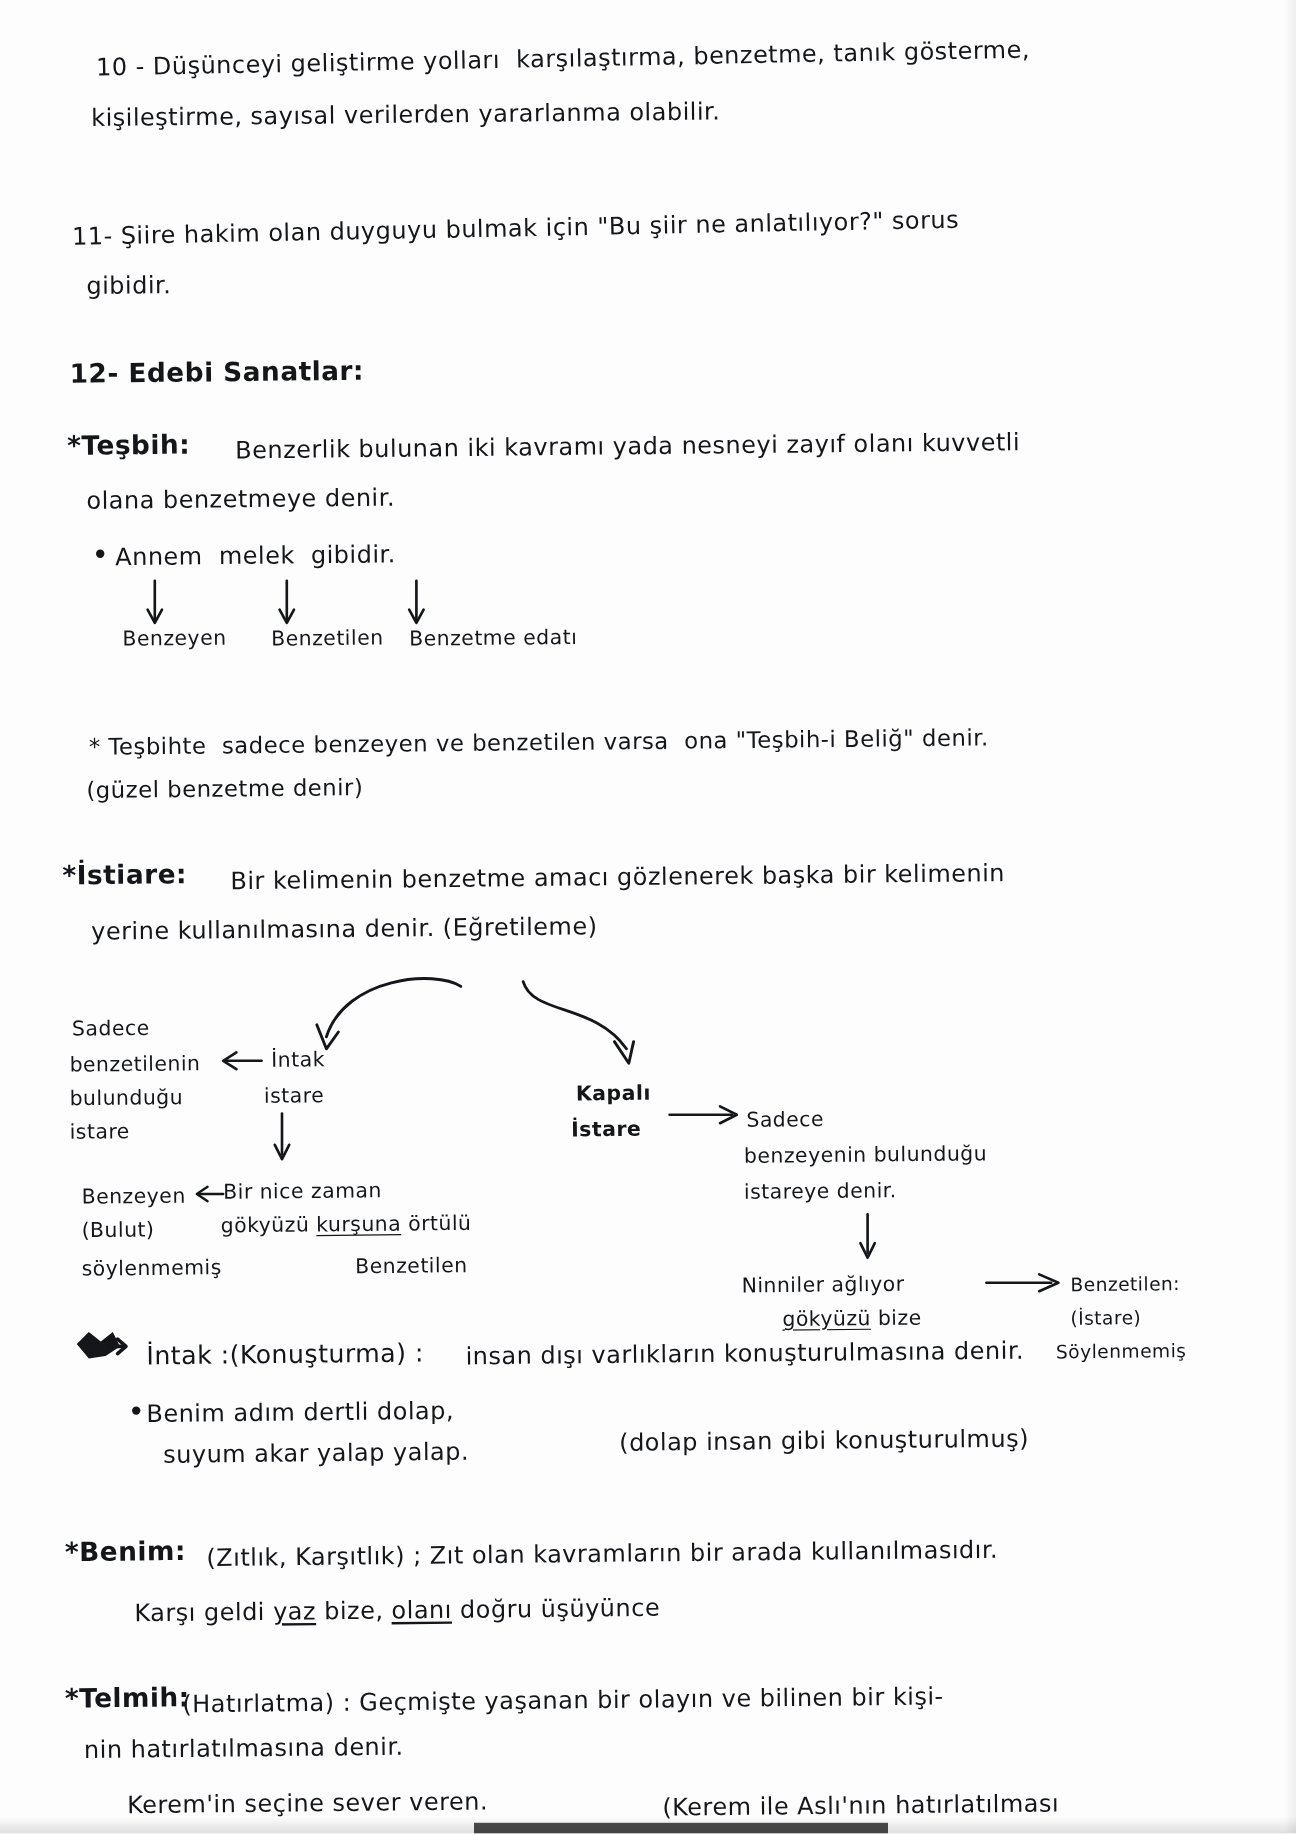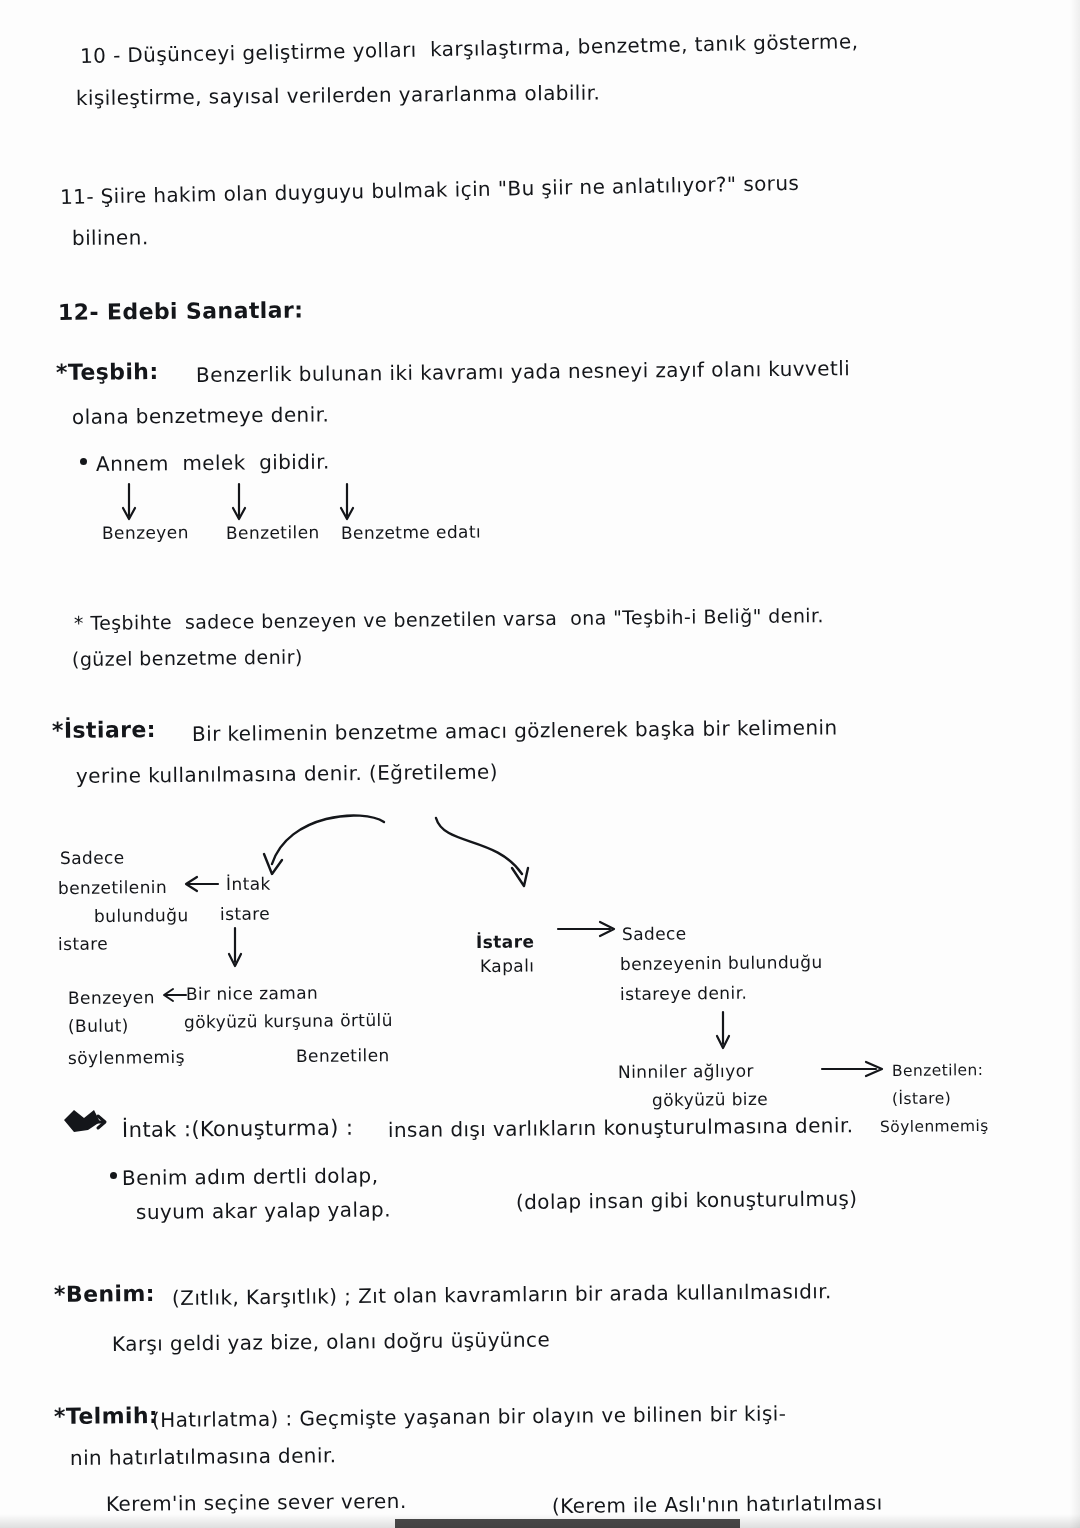--- a/index.html
+++ b/index.html
@@ -26,21 +26,21 @@
     font-family: "DejaVu Sans", sans-serif;
     color: #14161a;
     white-space: pre;
     transform-origin: left center;
     letter-spacing: 0.4px;
   }
   .l1 { font-size: 20px; }
   .small { font-size: 17px; }
   .tiny { font-size: 15.5px; }
   .bold { font-weight: 700; }
-  .ul { text-underline-offset: 3px; }
+  .ul { text-decoration: underline; text-underline-offset: 3px; }
   .slant-a { transform: rotate(-1.1deg); }
   .slant-b { transform: rotate(-0.6deg); }
   .bullet-dot {
     position: absolute;
     width: 7px; height: 7px;
     border-radius: 50%;
     background: #14161a;
   }
   .arrow-svg { position: absolute; overflow: visible; }
   .edge-shadow {
@@ -69,21 +69,21 @@
 </style>
 </head>
 <body>
 
 <div class="page">
 
   <div class="hw l1 slant-a" style="left:80px; top:44px;">10 - Düşünceyi geliştirme yolları  karşılaştırma, benzetme, tanık gösterme,</div>
   <div class="hw l1 slant-b" style="left:76px; top:86px;">kişileştirme, sayısal verilerden yararlanma olabilir.</div>
 
   <div class="hw l1 slant-a" style="left:60px; top:185px;">11- Şiire hakim olan duyguyu bulmak için "Bu şiir ne anlatılıyor?" sorus</div>
-  <div class="hw l1 slant-b" style="left:72px; top:226px;">bilinen.</div>
+  <div class="hw l1 slant-b" style="left:72px; top:226px;">gibidir.</div>
 
   <div class="hw l1 bold slant-b" style="left:58px; top:300px; font-size:22px;">12- Edebi Sanatlar:</div>
 
   <div class="hw l1 bold slant-b" style="left:56px; top:360px; font-size:22px;">*Teşbih:</div>
   <div class="hw l1 slant-b" style="left:196px; top:363px;">Benzerlik bulunan iki kavramı yada nesneyi zayıf olanı kuvvetli</div>
   <div class="hw l1 slant-b" style="left:72px; top:405px;">olana benzetmeye denir.</div>
 
   <span class="bullet-dot" style="left:80px; top:458px;"></span>
   <div class="hw l1 slant-b" style="left:96px; top:452px;">Annem  melek  gibidir.</div>
 
@@ -115,32 +115,32 @@
     <path d="M126 10 C105 -4, 30 2, 14 52" stroke="#14161a" stroke-width="2.4" fill="none" stroke-linecap="round"></path>
     <path d="M6 42 L14 62 L24 48" stroke="#14161a" stroke-width="2.4" fill="none" stroke-linecap="round" stroke-linejoin="round"></path>
   </svg>
   <svg class="arrow-svg" style="left:432px; top:812px;" width="120" height="92" viewBox="0 0 120 92">
     <path d="M4 6 C12 34, 64 24, 90 62" stroke="#14161a" stroke-width="2.4" fill="none" stroke-linecap="round"></path>
     <path d="M80 56 L92 74 L96 56" stroke="#14161a" stroke-width="2.4" fill="none" stroke-linecap="round" stroke-linejoin="round"></path>
   </svg>
 
   <div class="hw small slant-b" style="left:60px; top:848px;">Sadece</div>
   <div class="hw small slant-b" style="left:58px; top:878px;">benzetilenin</div>
-  <div class="hw small slant-b" style="left:58px; top:906px;margin-left:36px;">bulunduğu</div>
+  <div class="hw small slant-b" style="left:58px; top:906px;">bulunduğu</div>
   <div class="hw small slant-b" style="left:58px; top:934px;">istare</div>
 
   <svg class="arrow-svg" style="left:182px; top:874px;" width="38" height="20" viewBox="0 0 38 20">
     <path d="M36 10 L6 10" stroke="#14161a" stroke-width="2.2" fill="none" stroke-linecap="round"></path>
     <path d="M15 3 L4 10 L15 17" stroke="#14161a" stroke-width="2.2" fill="none" stroke-linecap="round" stroke-linejoin="round"></path>
   </svg>
 
   <div class="hw small slant-b" style="left:226px; top:874px;">İntak</div>
   <div class="hw small slant-b" style="left:220px; top:904px;">istare</div>
 
-  <div class="hw small slant-b" style="left:480px; top:956px;">Kapalı</div>
+  <div class="hw small slant-b" style="left:480px; top:902px;font-weight:bold;">Kapalı</div>
   <div class="hw small slant-b" style="left:476px; top:932px;font-weight:bold;">İstare</div>
 
   <svg class="arrow-svg" style="left:224px; top:926px;" width="22" height="46" viewBox="0 0 22 46">
     <path d="M11 2 L11 36" stroke="#14161a" stroke-width="2.2" fill="none" stroke-linecap="round"></path>
     <path d="M5 28 L11 40 L17 28" stroke="#14161a" stroke-width="2.2" fill="none" stroke-linecap="round" stroke-linejoin="round"></path>
   </svg>
 
   <svg class="arrow-svg" style="left:556px; top:918px;" width="62" height="22" viewBox="0 0 62 22">
     <path d="M2 11 L54 11" stroke="#14161a" stroke-width="2.2" fill="none" stroke-linecap="round"></path>
     <path d="M44 4 L58 11 L44 18" stroke="#14161a" stroke-width="2.2" fill="none" stroke-linecap="round" stroke-linejoin="round"></path>

